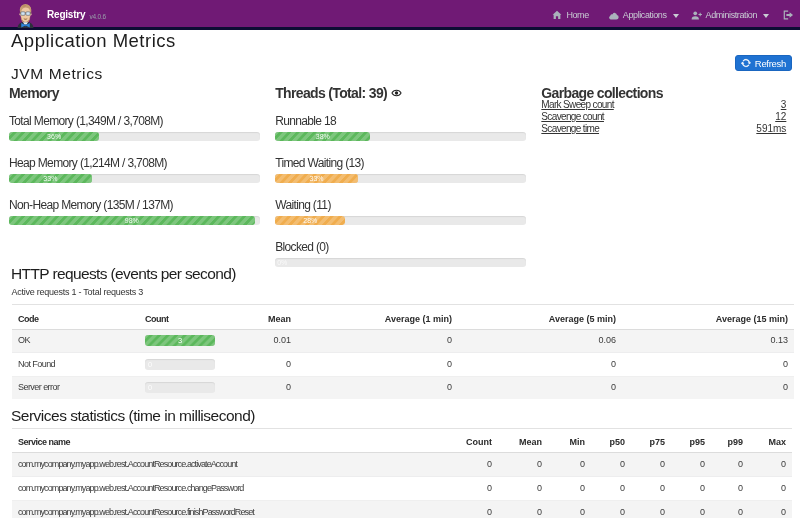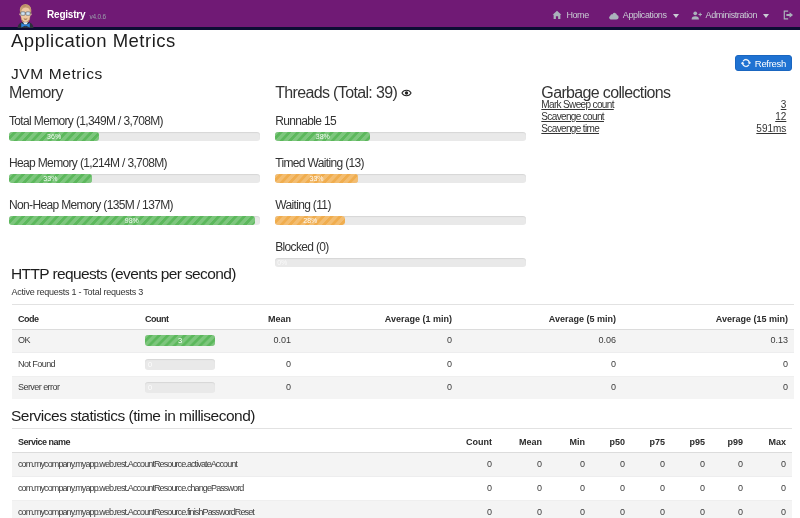--- a/index.html
+++ b/index.html
@@ -42,22 +42,22 @@
     font-family:"Liberation Sans",sans-serif; }
   .instance-dd .caret { border-top-color:#1f72d2; margin-left:5px; border-left-width:2.8px; border-right-width:2.8px; border-top-width:3.6px; }
 
   h3.section-h { font-size:15.5px; font-weight:400; color:#1d1d1d; margin-left:2px; line-height:19px; }
   #jvm-heading { margin-top:12px; letter-spacing:0.6px; }
 
   
   .jvm-cols { display:flex; margin-top:4px; }
   .jvm-col { width:253px; }
   .jvm-col + .jvm-col { margin-left:15.5px; }
-  .col-title { font-size:16px; color:#333; line-height:12px; letter-spacing:-0.65px;
-    display:flex; align-items:center; }
+  .col-title { font-size:14px; color:#333; line-height:12px; letter-spacing:-0.65px;
+    display:flex; align-items:center;font-weight:bold; }
   .bar-label { font-size:12px; color:#333; line-height:12px; letter-spacing:-0.65px;margin-top:16px; }
   .pbar { position:relative; height:9.5px; background:#e9e9e9; border-radius:3px;
     margin:4.5px 0 3.5px 0; box-shadow:inset 0 1px 1px rgba(0,0,0,0.08); }
   .pbar .fill { position:absolute; left:0; top:0; bottom:0; border-radius:3px;
     background-size:8.5px 8.5px;
     background-image:linear-gradient(135deg, rgba(255,255,255,0.2) 25%, transparent 25%,
       transparent 50%, rgba(255,255,255,0.2) 50%, rgba(255,255,255,0.2) 75%, transparent 75%, transparent); }
   .pbar .fill.green { background-color:#5cb85c; }
   .pbar .fill.orange { background-color:#f0ad4e; }
   .pbar .fill.gray { background-color:transparent; }
@@ -219,21 +219,21 @@
       <div class="col-title">
         <span>Threads (Total: 39)</span>
         <span class="eye-icon">
           <svg width="11" height="8" viewBox="0 0 16 11">
               <path d="M8 0.8 Q13 0.8 15.5 5.5 Q13 10.2 8 10.2 Q3 10.2 0.5 5.5 Q3 0.8 8 0.8 Z M8 2.2 Q4.3 2.2 2.2 5.5 Q4.3 8.8 8 8.8 Q11.7 8.8 13.8 5.5 Q11.7 2.2 8 2.2 Z" fill="#222"></path>
               <circle cx="8" cy="5.5" r="2.4" fill="#222"></circle>
             </svg>
         </span>
       </div>
       <div id="thread-bars">
-          <div class="bar-label">Runnable 15</div>
+          <div class="bar-label">Runnable 18</div>
           <div class="pbar">
             <div class="fill green" style="width: 38%;"></div>
             <span class="plabel" style="left: 19%; transform: translateX(-50%);">38%</span>
           </div>
           <div class="bar-label">Timed Waiting (13)</div>
           <div class="pbar">
             <div class="fill orange" style="width: 33%;"></div>
             <span class="plabel" style="left: 16.5%; transform: translateX(-50%);">33%</span>
           </div>
           <div class="bar-label">Waiting (11)</div>

